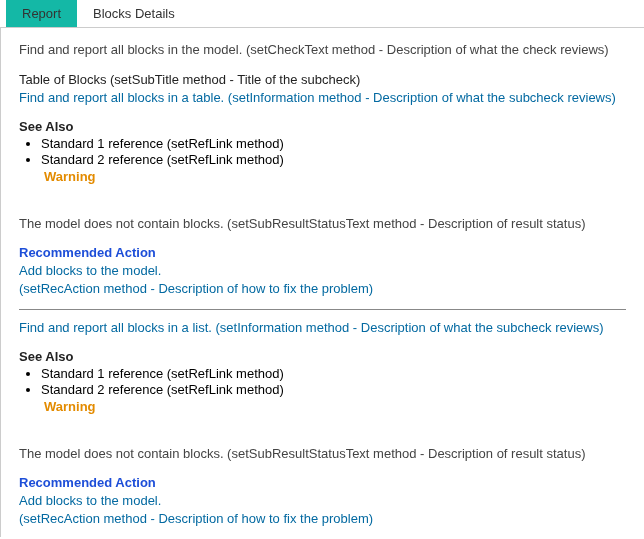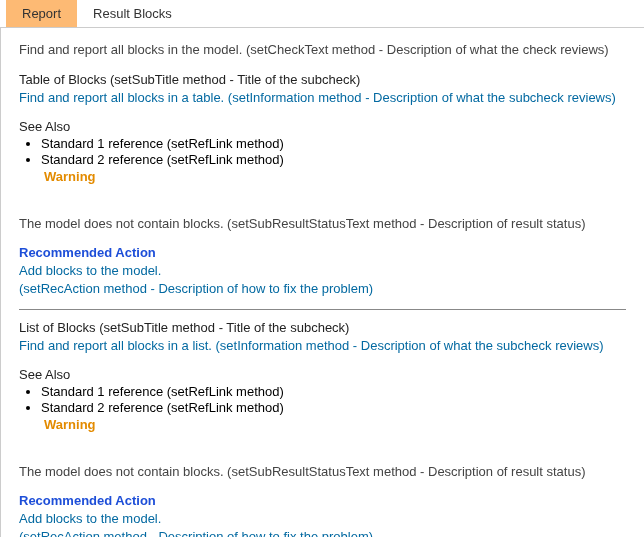--- a/index.html
+++ b/index.html
@@ -19,21 +19,21 @@
     border-bottom: 1px solid #ccc;
     padding-left: 6px;
   }
   .tab {
     padding: 6px 16px;
     font-size: 13px;
     cursor: pointer;
     color: #333;
   }
   .tab.active {
-    background: #fdba74;
+    background: #14b8a6;
   }
   .content {
     padding: 4px 18px 10px 18px;
     border-left: 1px solid #ccc;
     height: calc(100% - 30px);
     overflow: auto;
   }
   .intro {
     margin: 10px 0 15px 0;
     color: #444;
@@ -41,21 +41,21 @@
   .subtitle {
     font-weight: normal;
     color: #222;
     margin-bottom: 3px;
   }
   .info {
     color: #0369a1;
     margin-bottom: 14px;
   }
   .seealso-heading {
-    font-weight: normal;
+    font-weight: bold;
     color: #222;
     margin-bottom: 2px;
   }
   ul.refs {
     margin: 2px 0 2px 22px;
     padding: 0;
   }
   ul.refs li {
     color: #000000;
     margin: 1px 0;
@@ -85,21 +85,21 @@
     border-top: 1px solid #888;
     margin: 12px 0 10px 0;
   }
   .block { margin-bottom: 4px; }
 </style>
 </head>
 <body>
 
 <div class="tabs">
   <div class="tab active">Report</div>
-  <div class="tab">Result Blocks</div>
+  <div class="tab">Blocks Details</div>
 </div>
 
 <div class="content">
 
   <div class="intro">Find and report all blocks in the model. (setCheckText method - Description of what the check reviews)</div>
 
   <div class="block">
     <div class="subtitle">Table of Blocks (setSubTitle method - Title of the subcheck)</div>
     <div class="info">Find and report all blocks in a table. (setInformation method - Description of what the subcheck reviews)</div>
 
@@ -114,21 +114,20 @@
     <div class="rec-heading">Recommended Action</div>
     <div class="rec-text">
       <span>Add blocks to the model.</span><br>
       <span>(setRecAction method - Description of how to fix the problem)</span>
     </div>
   </div>
 
   <hr class="sep">
 
   <div class="block">
-    <div class="subtitle">List of Blocks (setSubTitle method - Title of the subcheck)</div>
     <div class="info">Find and report all blocks in a list. (setInformation method - Description of what the subcheck reviews)</div>
 
     <div class="seealso-heading">See Also</div>
     <ul class="refs">
       <li>Standard 1 reference (setRefLink method)</li>
       <li>Standard 2 reference (setRefLink method)</li>
     </ul>
     <div class="warning-label">Warning</div>
     <div class="warning-text">The model does not contain blocks. (setSubResultStatusText method - Description of result status)</div>
 

